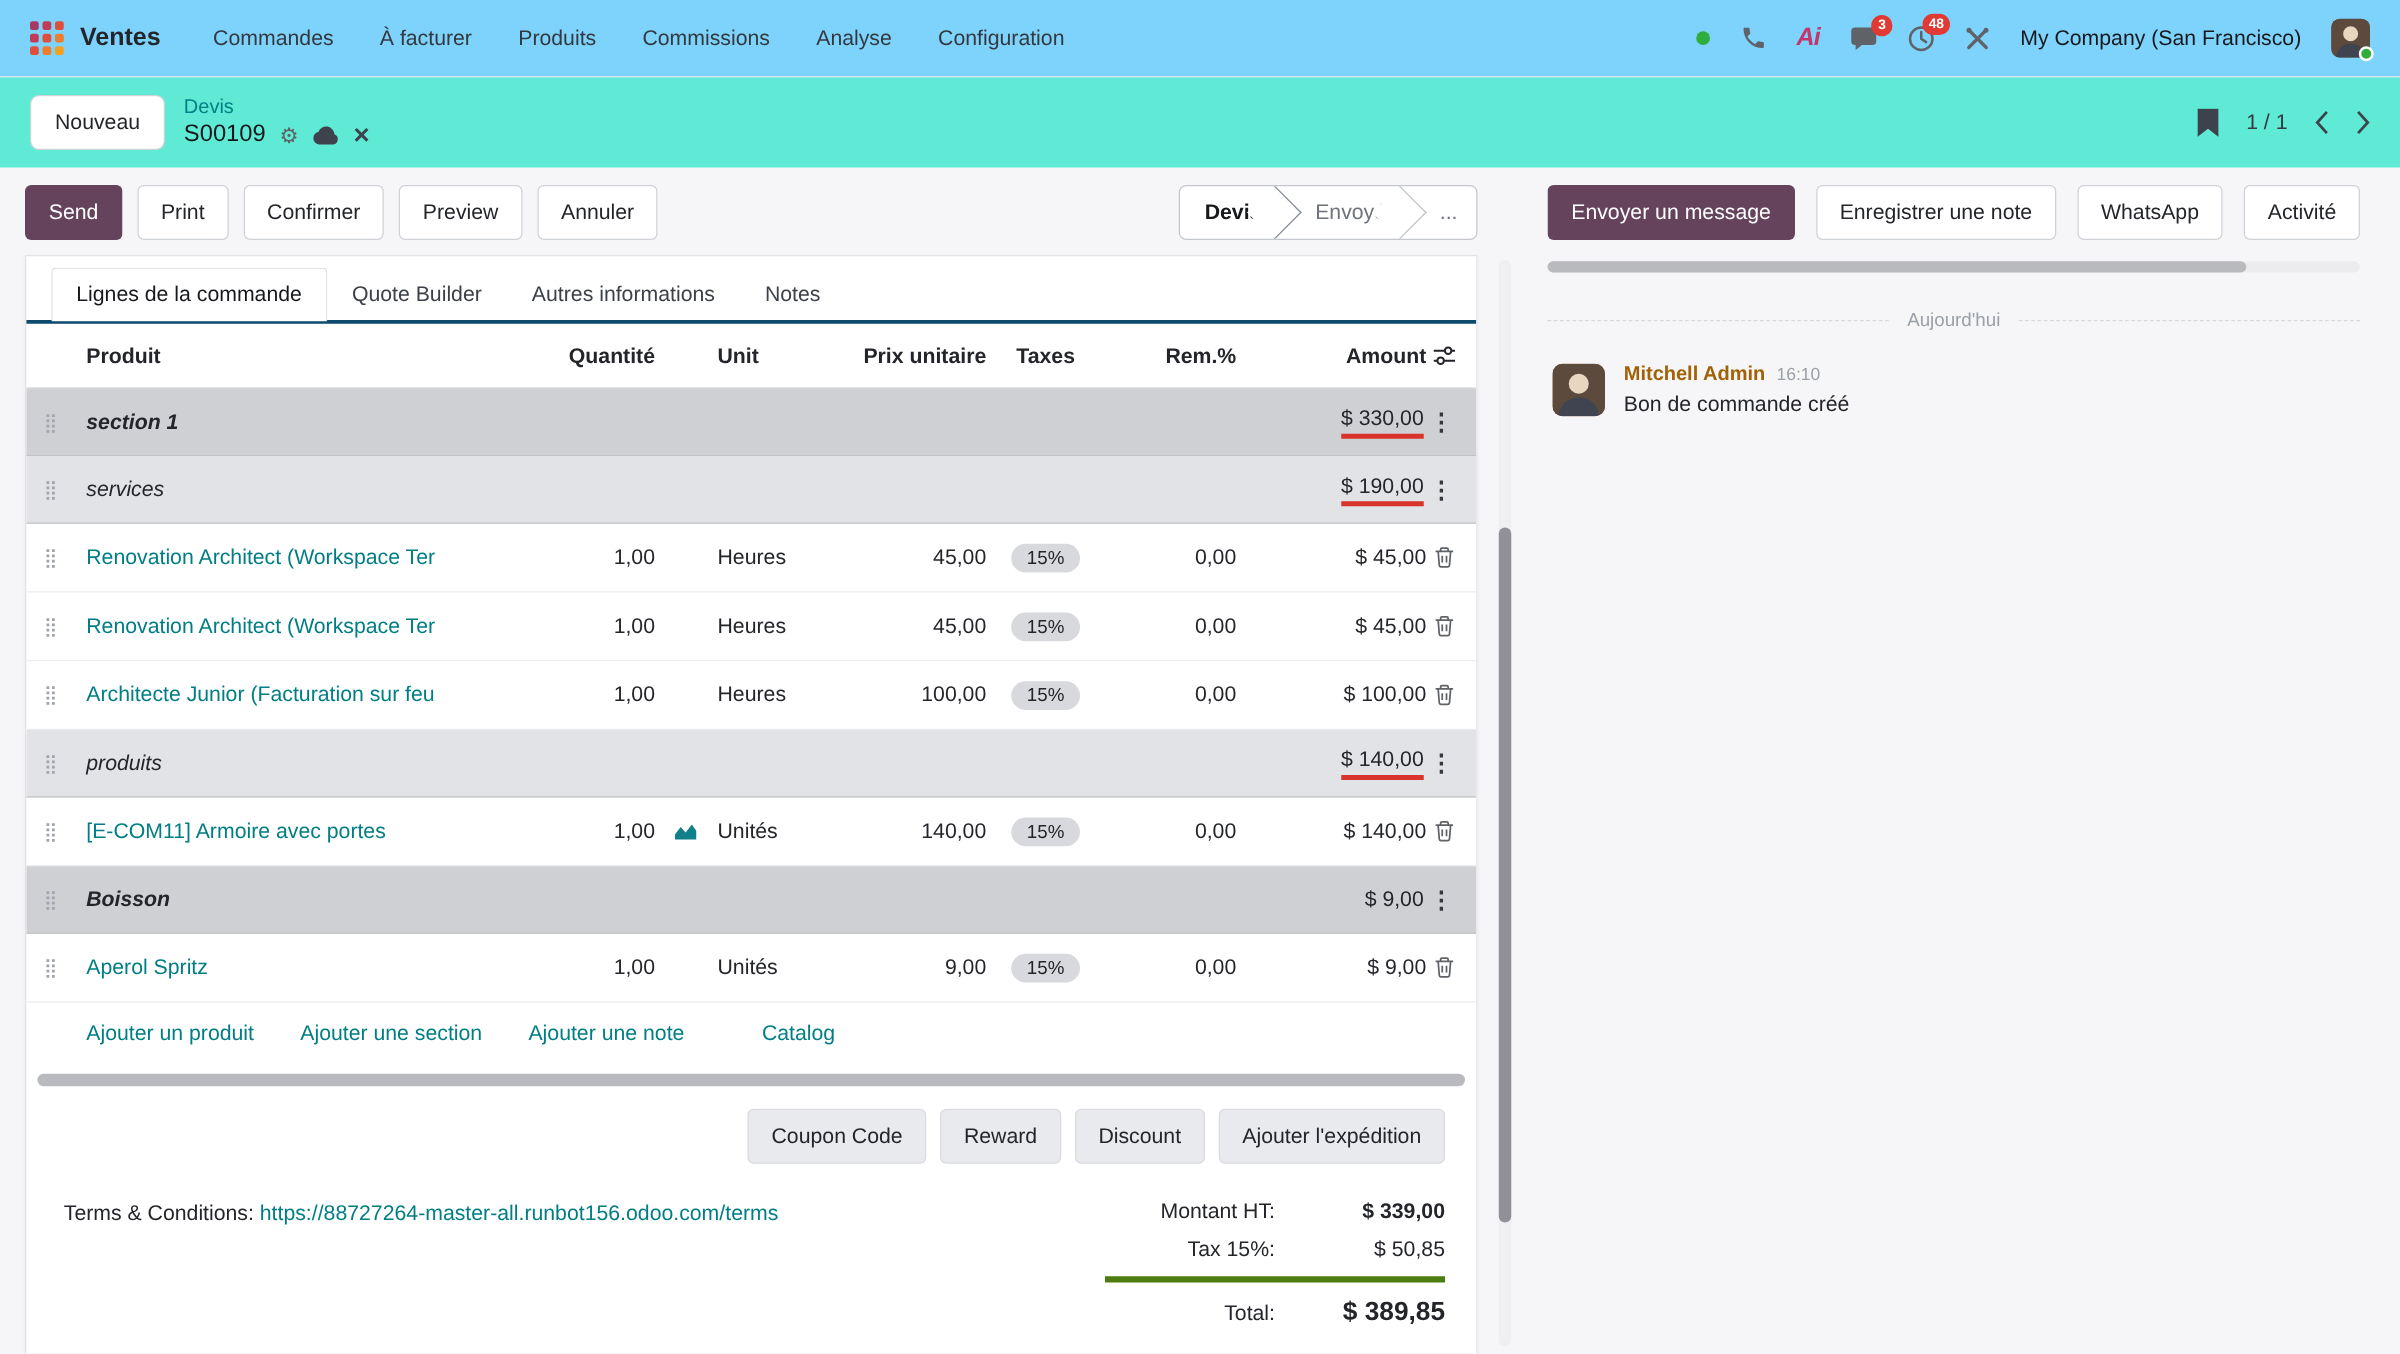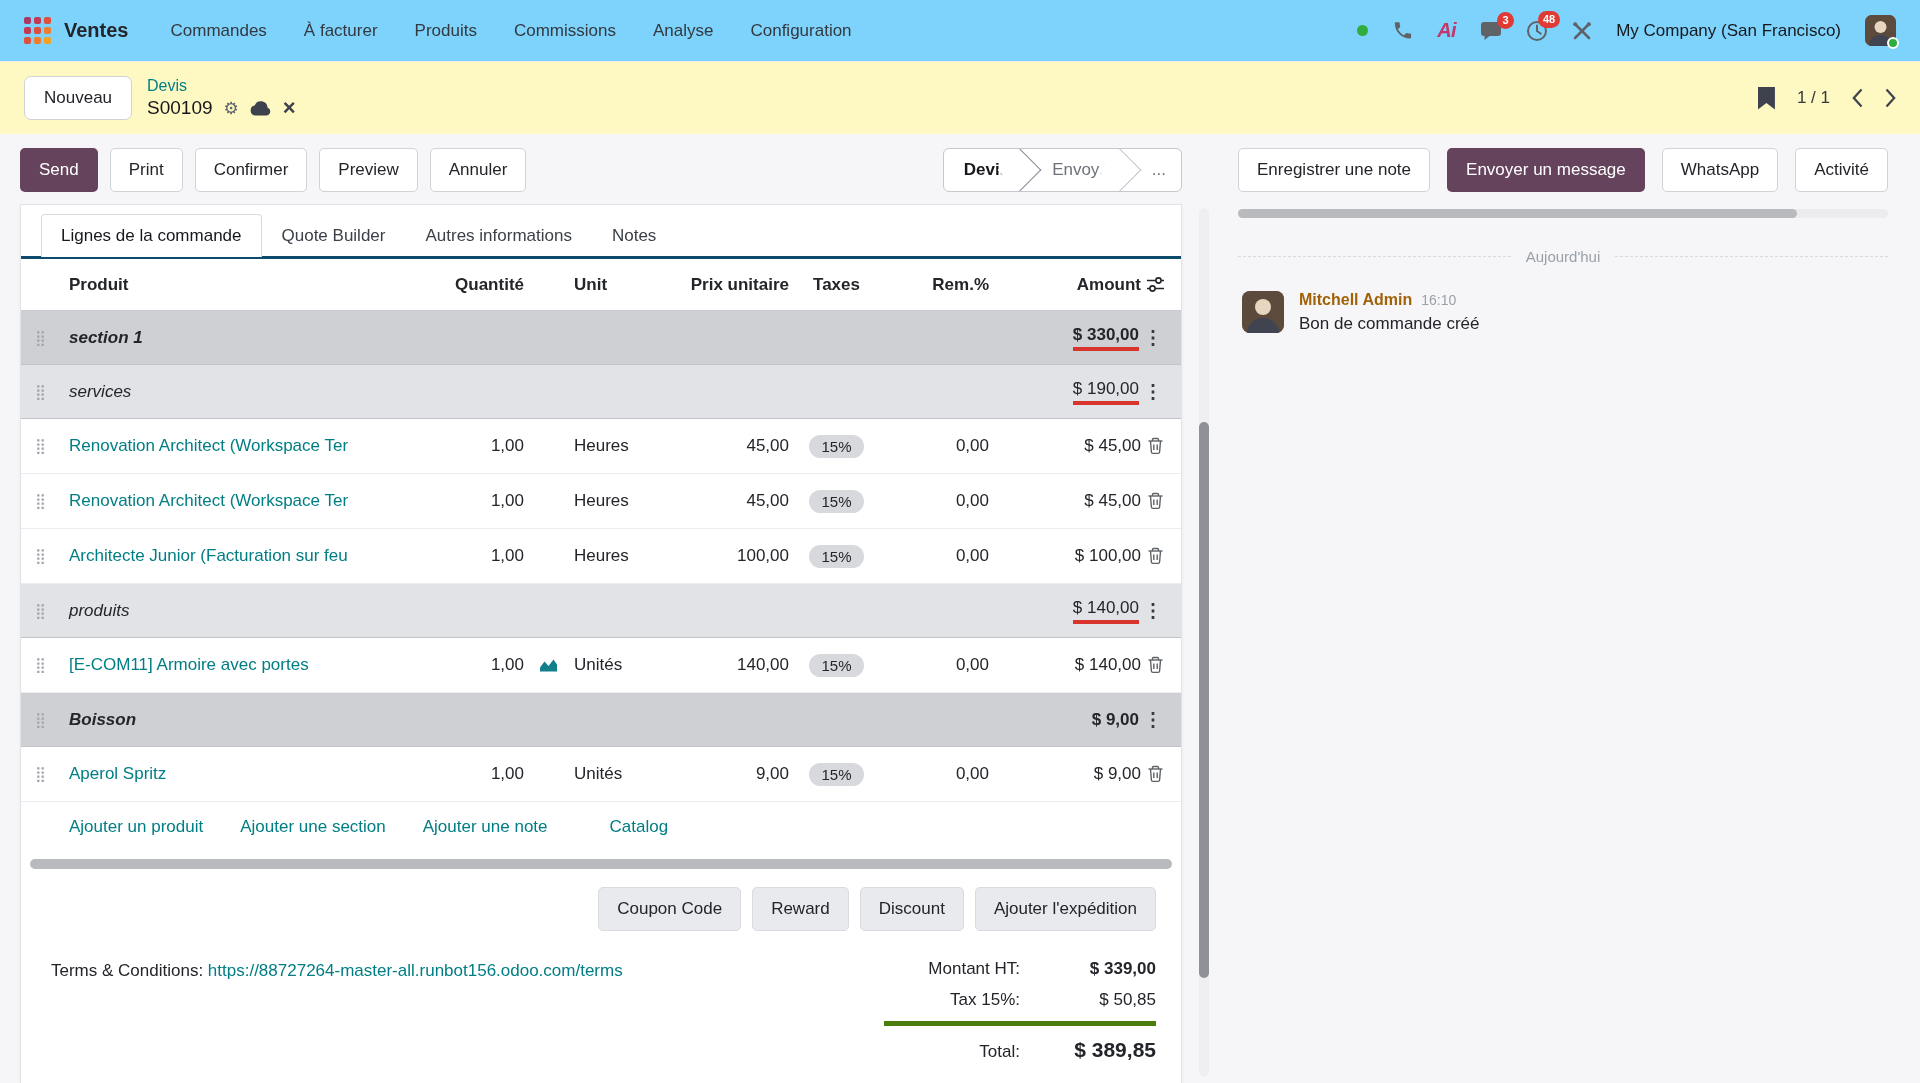--- a/index.html
+++ b/index.html
@@ -22,21 +22,21 @@
 .presence-dot{width:11px;height:11px;border-radius:50%;background:#2fae3e}
 .iconbtn{position:relative;cursor:pointer;color:#5f6368}
 .badge{position:absolute;top:-9px;right:-12px;background:#e13a34;color:#fff;font-size:11px;font-weight:700;border-radius:9px;padding:3px 5px;line-height:1;min-width:17px;text-align:center}
 .ai-logo{font-size:20px;font-weight:800;color:#c2366b;font-style:italic;letter-spacing:-.5px}
 .company{color:#16181c}
 .avatar{width:31px;height:31px;border-radius:7px;background:#6d5a49;position:relative;cursor:pointer}
 .avatar svg{border-radius:7px}
 .avatar .presence{position:absolute;right:-3px;bottom:-3px;width:12px;height:12px;border-radius:50%;background:#2fae3e;border:2px solid #fff}
 
 
-.control{display:flex;align-items:center;height:72px;padding:0 24px;background:#fef9c3}
+.control{display:flex;align-items:center;height:72px;padding:0 24px;background:#5eead4}
 .btn-new{height:44px;padding:0 19px;background:#fff;border:1px solid #cfd2d6;border-radius:7px;font-size:17px;color:#23252a;cursor:pointer;font-family:inherit}
 .bc{margin-left:15px;display:flex;flex-direction:column;justify-content:center;gap:2px}
 .bc-parent{color:#017e84;font-size:16px;cursor:pointer}
 .bc-current{display:flex;align-items:center;gap:11px;font-size:19px;color:#16181c}
 .gear-glyph{font-size:17px;color:#5f6368;cursor:pointer}
 .discard-x{font-size:22px;font-weight:700;color:#3d424c;cursor:pointer;line-height:1}
 .pager{margin-left:auto;display:flex;align-items:center;gap:22px;color:#34383f}
 .bookmark{width:17px;height:23px;background:#3d424c;clip-path:polygon(0 0,100% 0,100% 100%,50% 72%,0 100%);display:inline-block;cursor:pointer}
 .pager .chev{cursor:pointer}
 
@@ -80,21 +80,21 @@
 .link{color:#017e84;cursor:pointer}
 .tax-badge{background:#d8d9dd;border-radius:12px;padding:3px 12px;font-size:15px;color:#23252a}
 .chart-icon{display:none;position:absolute;right:-34px;top:50%;transform:translateY(-50%)}
 .chart-icon.show{display:block}
 .desc{padding:0 14px 14px 48px;margin-top:-4px;font-style:italic;color:#33373e}
 .kebab{font-size:19px;color:#34383f;cursor:pointer;font-weight:700}
 .section-row{background:#cfd0d4;border-bottom:1px solid #c2c3c8}
 .section-row.italic{background:#e2e3e6}
 .section-row .s-name{flex:1;font-style:italic}
 .section-row.bold .s-name{font-weight:700}
-.section-row.bold .c-amount{font-weight:700}
+.section-row.bold .c-amount{font-weight:400}
 .red-underline{display:inline-block;border-bottom:4px solid #d9342b;padding-bottom:2px}
 .trash{cursor:pointer}
 
 
 .table-footer{display:flex;align-items:center;padding:15px 14px 16px 48px;border-bottom:none}
 .table-footer a{margin-right:37px;cursor:pointer}
 .table-footer a.catalog{margin-left:25px}
 .hscroll{height:10px;margin:6px 9px 12px;background:#b9babd;border-radius:5px;cursor:pointer}
 
 
@@ -465,22 +465,22 @@
       </div>
     </div>
 
     <div class="vscroll">
         <span class="thumb"></span>
       </div>
   </div>
 
   <div class="chatter">
     <div class="chatter-buttons">
+      <button class="btn btn-primary">Envoyer un message</button>
       <button class="btn btn-secondary">Enregistrer une note</button>
-      <button class="btn btn-primary">Envoyer un message</button>
       <button class="btn btn-secondary">WhatsApp</button>
       <button class="btn btn-secondary">Activité</button>
     </div>
     <div class="chatter-hscroll">
         <span class="thumb"></span>
       </div>
     <div class="date-divider">
         <span>Aujourd'hui</span>
       </div>
     <div class="message">

